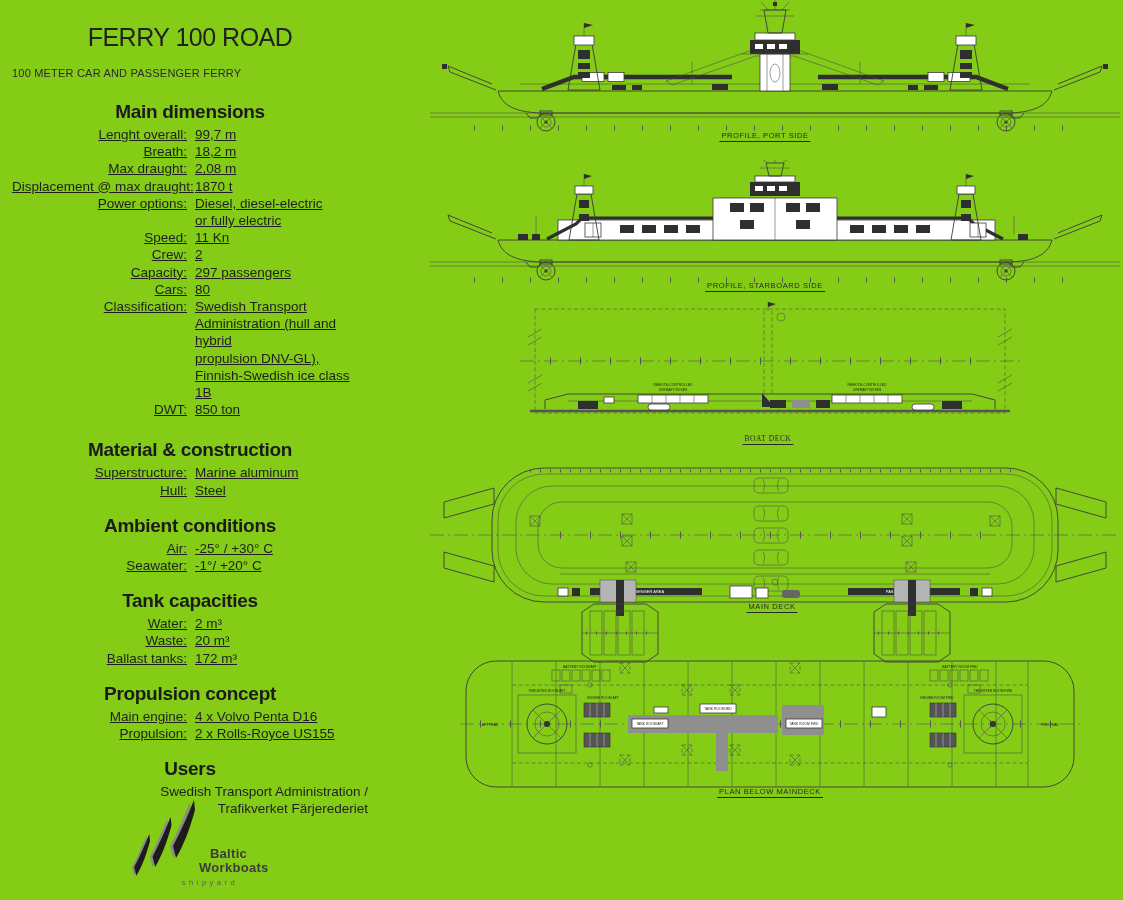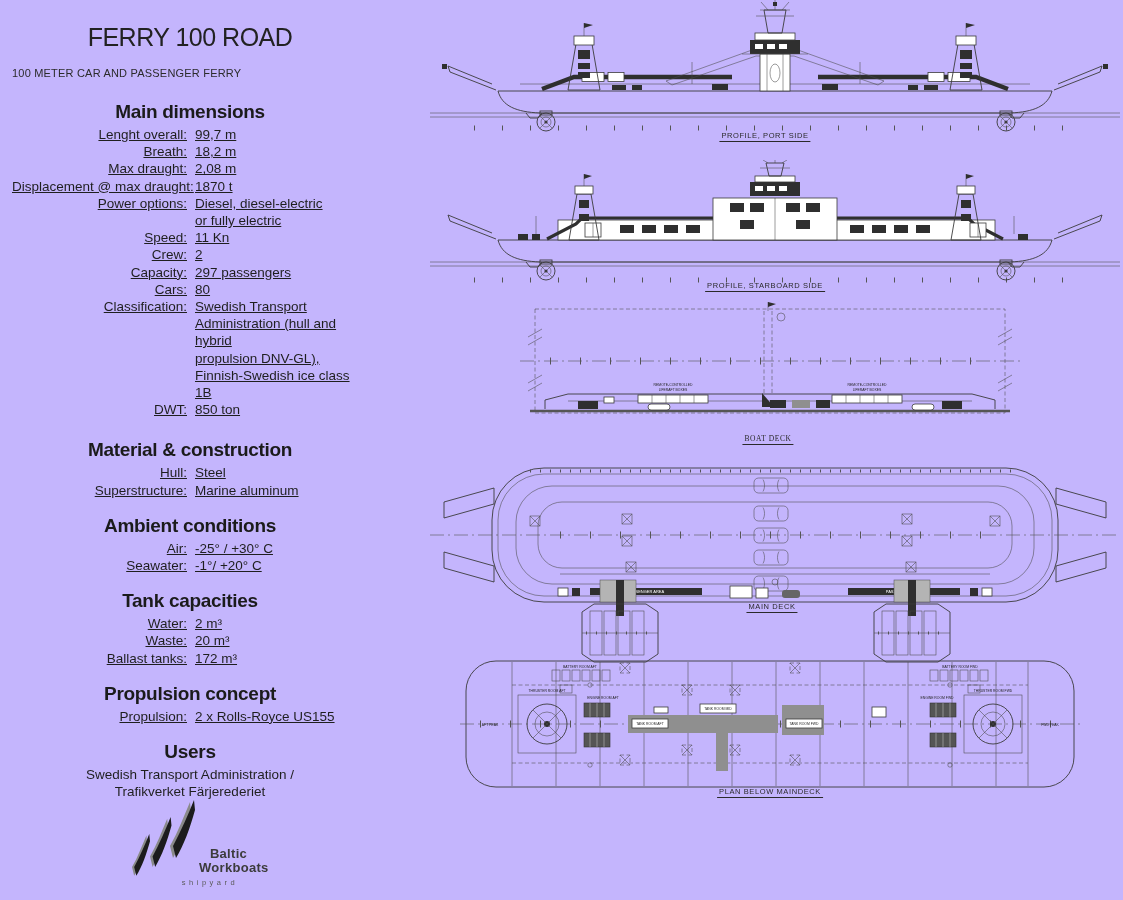--- a/index.html
+++ b/index.html
@@ -1,29 +1,29 @@
 <!DOCTYPE html>
 <html><head>
 <meta charset="utf-8">
 <style>
   html,body{margin:0;padding:0;background:#fff;}
-  .page{position:relative;width:1123px;height:900px;background:#c4b5fd;overflow:hidden;
+  .page{position:relative;width:1123px;height:900px;background:#84cc16;overflow:hidden;
         font-family:"Liberation Sans",sans-serif;color:#1f1f1f;}
 
   
   .specs{position:absolute;left:12px;top:22px;width:356px;}
   .doc-title{font-size:25px;line-height:30px;letter-spacing:-.5px;text-align:center;font-weight:500;color:#222;}
   .doc-subtitle{font-size:11px;line-height:13px;letter-spacing:.2px;text-align:left;margin-top:15px;color:#2b2b2b;}
   .sec-h{font-size:19px;font-weight:bold;text-align:center;letter-spacing:-.3px;margin:21px 0 3px 0;color:#1b1b1b;}
   .sec-h.tight{margin-top:16px;}
   .rows{display:block;}
   .row{display:grid;grid-template-columns:175px 1fr;column-gap:8px;font-size:13.5px;line-height:17.2px;text-decoration:underline;}
   .row .lbl{text-align:right;white-space:nowrap;}
   .row .val{text-align:left;}
-  .users-lines{font-size:13.5px;line-height:17.2px;text-align:center;margin-top:2px;}
+  .users-lines{font-size:13.5px;line-height:17.2px;text-align:right;margin-top:2px;}
 
   
   .logo{position:absolute;left:130px;top:800px;width:130px;height:96px;}
   .logo .sails{position:absolute;left:0;top:0;}
   .logo .wordmark{position:absolute;left:32px;top:47px;width:96px;text-align:center;}
   .logo-name{font-weight:bold;font-size:13px;line-height:14px;color:#3c3c3c;letter-spacing:.3px;padding-left:37px;}
   .logo-tag{font-size:7.5px;letter-spacing:3.5px;color:#5a5a5a;margin-top:3px;}
 
   
   .dwg{position:absolute;}
@@ -117,27 +117,27 @@
         </div>
       <div class="row">
           <span class="lbl">DWT:</span>
           <span class="val">850 ton</span>
         </div>
     </div>
 
     <div class="sec-h">Material &amp; construction</div>
     <div class="rows">
       <div class="row">
+          <span class="lbl">Superstructure:</span>
+          <span class="val">Marine aluminum</span>
+        </div>
+      <div class="row">
           <span class="lbl">Hull:</span>
           <span class="val">Steel</span>
         </div>
-      <div class="row">
-          <span class="lbl">Superstructure:</span>
-          <span class="val">Marine aluminum</span>
-        </div>
     </div>
 
     <div class="sec-h tight">Ambient conditions</div>
     <div class="rows">
       <div class="row">
           <span class="lbl">Air:</span>
           <span class="val">-25° / +30° C</span>
         </div>
       <div class="row">
           <span class="lbl">Seawater:</span>
@@ -156,20 +156,24 @@
           <span class="val">20 m³</span>
         </div>
       <div class="row">
           <span class="lbl">Ballast tanks:</span>
           <span class="val">172 m³</span>
         </div>
     </div>
 
     <div class="sec-h tight">Propulsion concept</div>
     <div class="rows">
+      <div class="row">
+          <span class="lbl">Main engine:</span>
+          <span class="val">4 x Volvo Penta D16</span>
+        </div>
       <div class="row">
           <span class="lbl">Propulsion:</span>
           <span class="val">2 x Rolls-Royce US155</span>
         </div>
     </div>
 
     <div class="sec-h tight">Users</div>
     <div class="users-lines">
       <div>Swedish Transport Administration /</div>
       <div>Trafikverket Färjerederiet</div>

